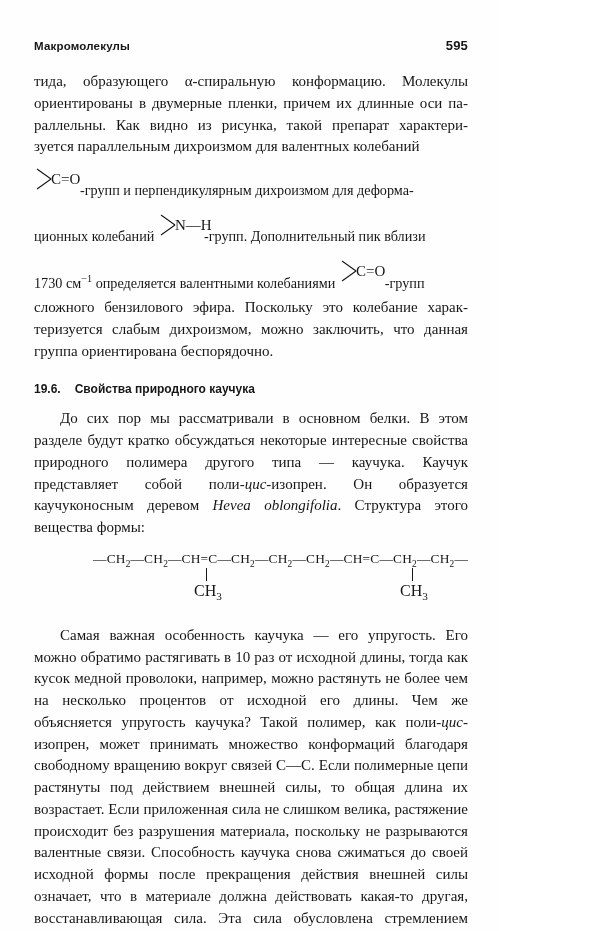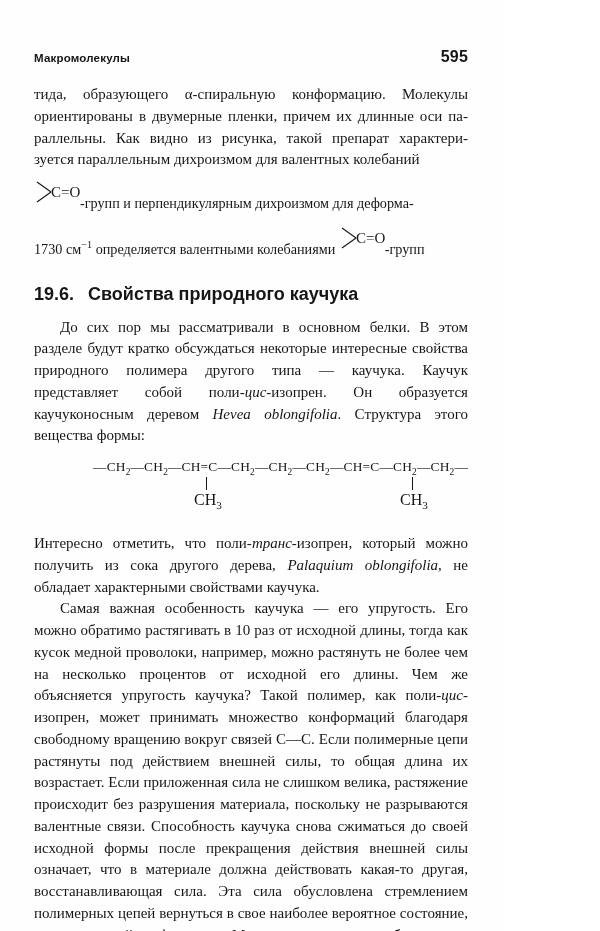--- a/index.html
+++ b/index.html
@@ -13,34 +13,34 @@
     overflow: hidden;
     font-family: "Liberation Serif", serif;
     color: #161616;
   }
   .page {
     position: relative;
     width: 502px;
     height: 931px;
     background: #fefefe;
     box-sizing: border-box;
-    padding: 48px 34px 20px 34px;
+    padding: 38px 34px 20px 34px;
   }
   .running-head {
     display: flex;
     justify-content: space-between;
     align-items: baseline;
     font-family: "Liberation Sans", sans-serif;
     font-size: 11.5px;
     font-weight: bold;
     letter-spacing: 0.2px;
     margin-bottom: 18px;
   }
   .running-head .folio {
-    font-size: 16px;
+    font-size: 13px;
   }
   p.body {
     font-size: 15px;
     line-height: 1.45;
     text-align: justify;
     margin: 0 0 0 0;
     hyphens: manual;
   }
   p.indent { text-indent: 26px; }
   .spaced {
@@ -50,21 +50,21 @@
   .formula-line {
     font-size: 14.2px;
     line-height: 1.95;
     text-align: justify;
     margin: 0;
   }
   .itl { font-style: italic; }
   .sect-title {
     font-family: "Liberation Sans", sans-serif;
     font-weight: bold;
-    font-size: 18px;
+    font-size: 12px;
     margin: 20px 0 12px 0;
   }
   .sect-title .num { margin-right: 14px; }
 
   
   .grp {
     display: inline-block;
     vertical-align: -0.30em;
     position: relative;
     width: 44px;
@@ -131,33 +131,48 @@
   <p class="formula-line">
     <span class="grp">
       <svg width="48" height="24" viewBox="0 0 48 24">
         <line x1="2" y1="2" x2="16" y2="12" stroke="#161616" stroke-width="1.1"></line>
         <line x1="2" y1="22" x2="16" y2="12" stroke="#161616" stroke-width="1.1"></line>
         <text x="16" y="17" font-family="Liberation Serif, serif" font-size="15" fill="#161616">C=O</text>
       </svg>
     </span><span>-групп и перпендикулярным дихроизмом для деформа-</span>
   </p>
 
+  <p class="formula-line">
+    <span>ционных колебаний</span>
+    <span class="grp">
+      <svg width="56" height="24" viewBox="0 0 56 24">
+        <line x1="2" y1="2" x2="16" y2="12" stroke="#161616" stroke-width="1.1"></line>
+        <line x1="2" y1="22" x2="16" y2="12" stroke="#161616" stroke-width="1.1"></line>
+        <text x="16" y="17" font-family="Liberation Serif, serif" font-size="15" fill="#161616">N—H</text>
+      </svg>
+    </span><span>-групп. Дополнительный пик вблизи</span>
+  </p>
 
   <p class="formula-line">
     <span>1730 см</span><sup class="sm">−1</sup>
     <span>определяется валентными колебаниями</span>
     <span class="grp">
       <svg width="48" height="24" viewBox="0 0 48 24">
         <line x1="2" y1="2" x2="16" y2="12" stroke="#161616" stroke-width="1.1"></line>
         <line x1="2" y1="22" x2="16" y2="12" stroke="#161616" stroke-width="1.1"></line>
         <text x="16" y="17" font-family="Liberation Serif, serif" font-size="15" fill="#161616">C=O</text>
       </svg>
     </span><span>-групп</span>
   </p>
 
+  <p class="body">
+    <span>сложного бензилового эфира. Поскольку это колебание харак-</span>
+    <span>теризуется слабым дихроизмом, можно заключить, что  данная</span>
+    <span>группа ориентирована беспорядочно.</span>
+  </p>
 
   <h2 class="sect-title">
     <span class="num">19.6.</span><span>Свойства природного каучука</span>
   </h2>
 
   <p class="body indent">
     <span>До сих пор мы рассматривали в основном белки. В этом разделе будут кратко обсуждаться некоторые интересные свойства природного полимера другого типа — каучука. Каучук представляет собой поли-</span><span class="itl">цис</span><span>-изопрен. Он образуется каучуконосным деревом </span><span class="itl">Hevea oblongifolia</span><span>. Структура этого вещества формы:</span>
   </p>
 
   <div class="structure">
@@ -165,21 +180,18 @@
       —CH<sub>2</sub>—CH<sub>2</sub>—CH=C—CH<sub>2</sub>—CH<sub>2</sub>—CH<sub>2</sub>—CH=C—CH<sub>2</sub>—CH<sub>2</sub>—
     </div>
     <div class="methyls">
       <span class="b1"></span>
       <span class="m1">CH<sub>3</sub></span>
       <span class="b2"></span>
       <span class="m2">CH<sub>3</sub></span>
     </div>
   </div>
 
-  <p class="body">
-    <span>Интересно отметить, что поли-</span><span class="itl">транс</span><span>-изопрен, который можно получить из сока другого дерева, </span><span class="itl">Palaquium oblongifolia</span><span>, не обладает характерными свойствами каучука.</span>
-  </p>
 
   <p class="body indent spaced">
     <span>Самая важная особенность каучука — его упругость. Его можно обратимо растягивать в 10 раз от исходной длины, тогда как кусок медной проволоки, например, можно растянуть не более чем на несколько процентов от исходной его длины. Чем же объясняется упругость каучука? Такой полимер, как поли-</span><span class="itl">цис</span><span>-изопрен, может принимать множество конформаций благодаря свободному вращению вокруг связей С—С. Если  полимерные цепи растянуты под действием внешней силы, то общая длина их возрастает. Если приложенная сила не слишком велика, растяжение происходит без разрушения материала, поскольку не разрываются валентные связи. Способность каучука снова сжиматься до своей исходной формы после прекращения  действия внешней силы означает, что в материале должна действовать какая-то другая, восстанавливающая сила. Эта сила обусловлена стремлением полимерных цепей вернуться в свое наиболее вероятное состояние, т. е. к исходной конформации. Можно ожидать, что так будут вести себя любые полимеры с длинными цепями.</span>
   </p>
 
 </div>
 
 </body></html>

